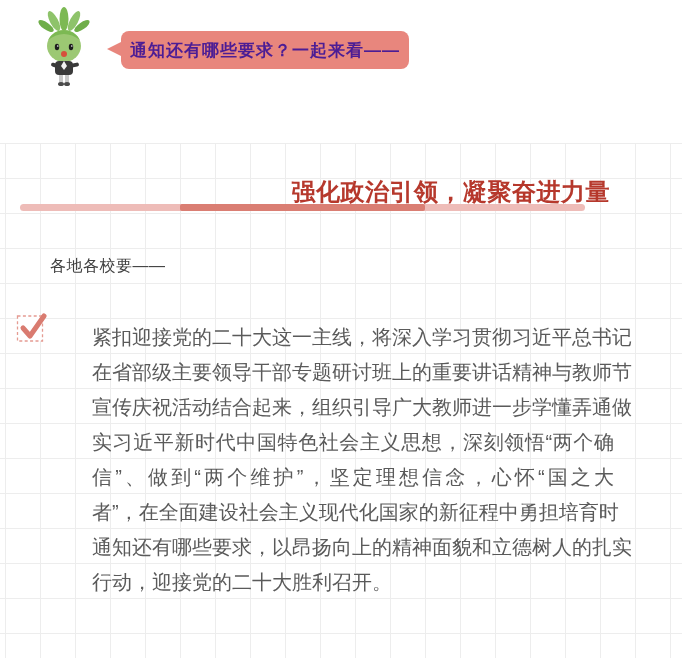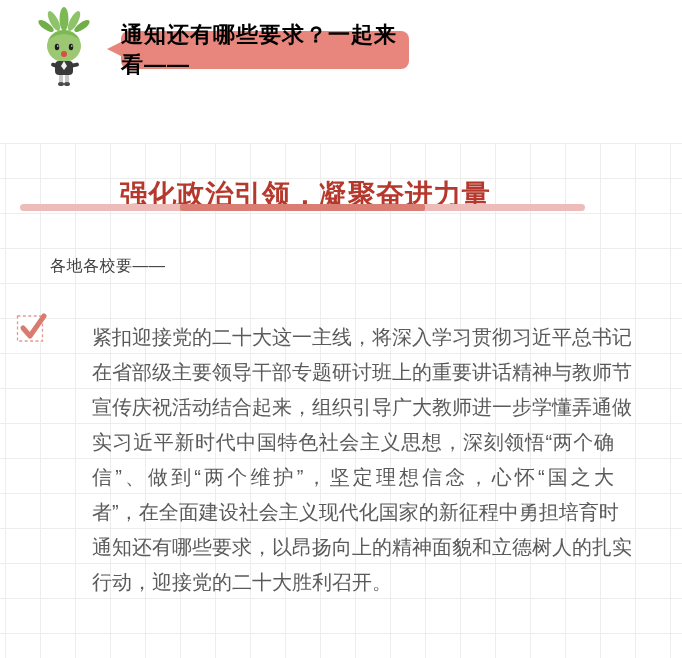--- a/index.html
+++ b/index.html
@@ -17,32 +17,32 @@
       linear-gradient(#ededed 1px, transparent 1px),
       linear-gradient(90deg, #ededed 1px, transparent 1px);
     background-size:35px 35px;
     background-position:5px 0;
   }
   .mascot{position:absolute;left:33px;top:6px;width:62px;height:84px;}
   .bubble{
     position:absolute;left:121px;top:31px;width:288px;height:38px;
     background:#e8867d;border-radius:8px;
     display:flex;align-items:center;justify-content:center;
-    color:#000000;font-size:22px;font-weight:bold;letter-spacing:1px;
+    color:#4c1d95;font-size:17px;font-weight:bold;letter-spacing:1px;
   }
   .bubble-tail{
     position:absolute;left:107px;top:41px;width:0;height:0;
     border-top:8px solid transparent;
     border-bottom:8px solid transparent;
     border-right:16px solid #e8867d;
   }
   .section-title{
     position:absolute;left:0;top:176px;width:610px;margin:0;
-    text-align:center;
-    font-size:28px;font-weight:bold;color:#b6382c;letter-spacing:0.5px;
+    text-align:right;
+    font-size:24px;font-weight:bold;color:#b6382c;letter-spacing:0.5px;
   }
   .bar{
     position:absolute;left:20px;top:204px;width:565px;height:7px;
     background:#eebcb8;border-radius:3.5px;
   }
   .bar-dark{
     position:absolute;left:160px;top:0;width:245px;height:7px;
     background:#da7e73;border-radius:2px;
   }
   .lead{

